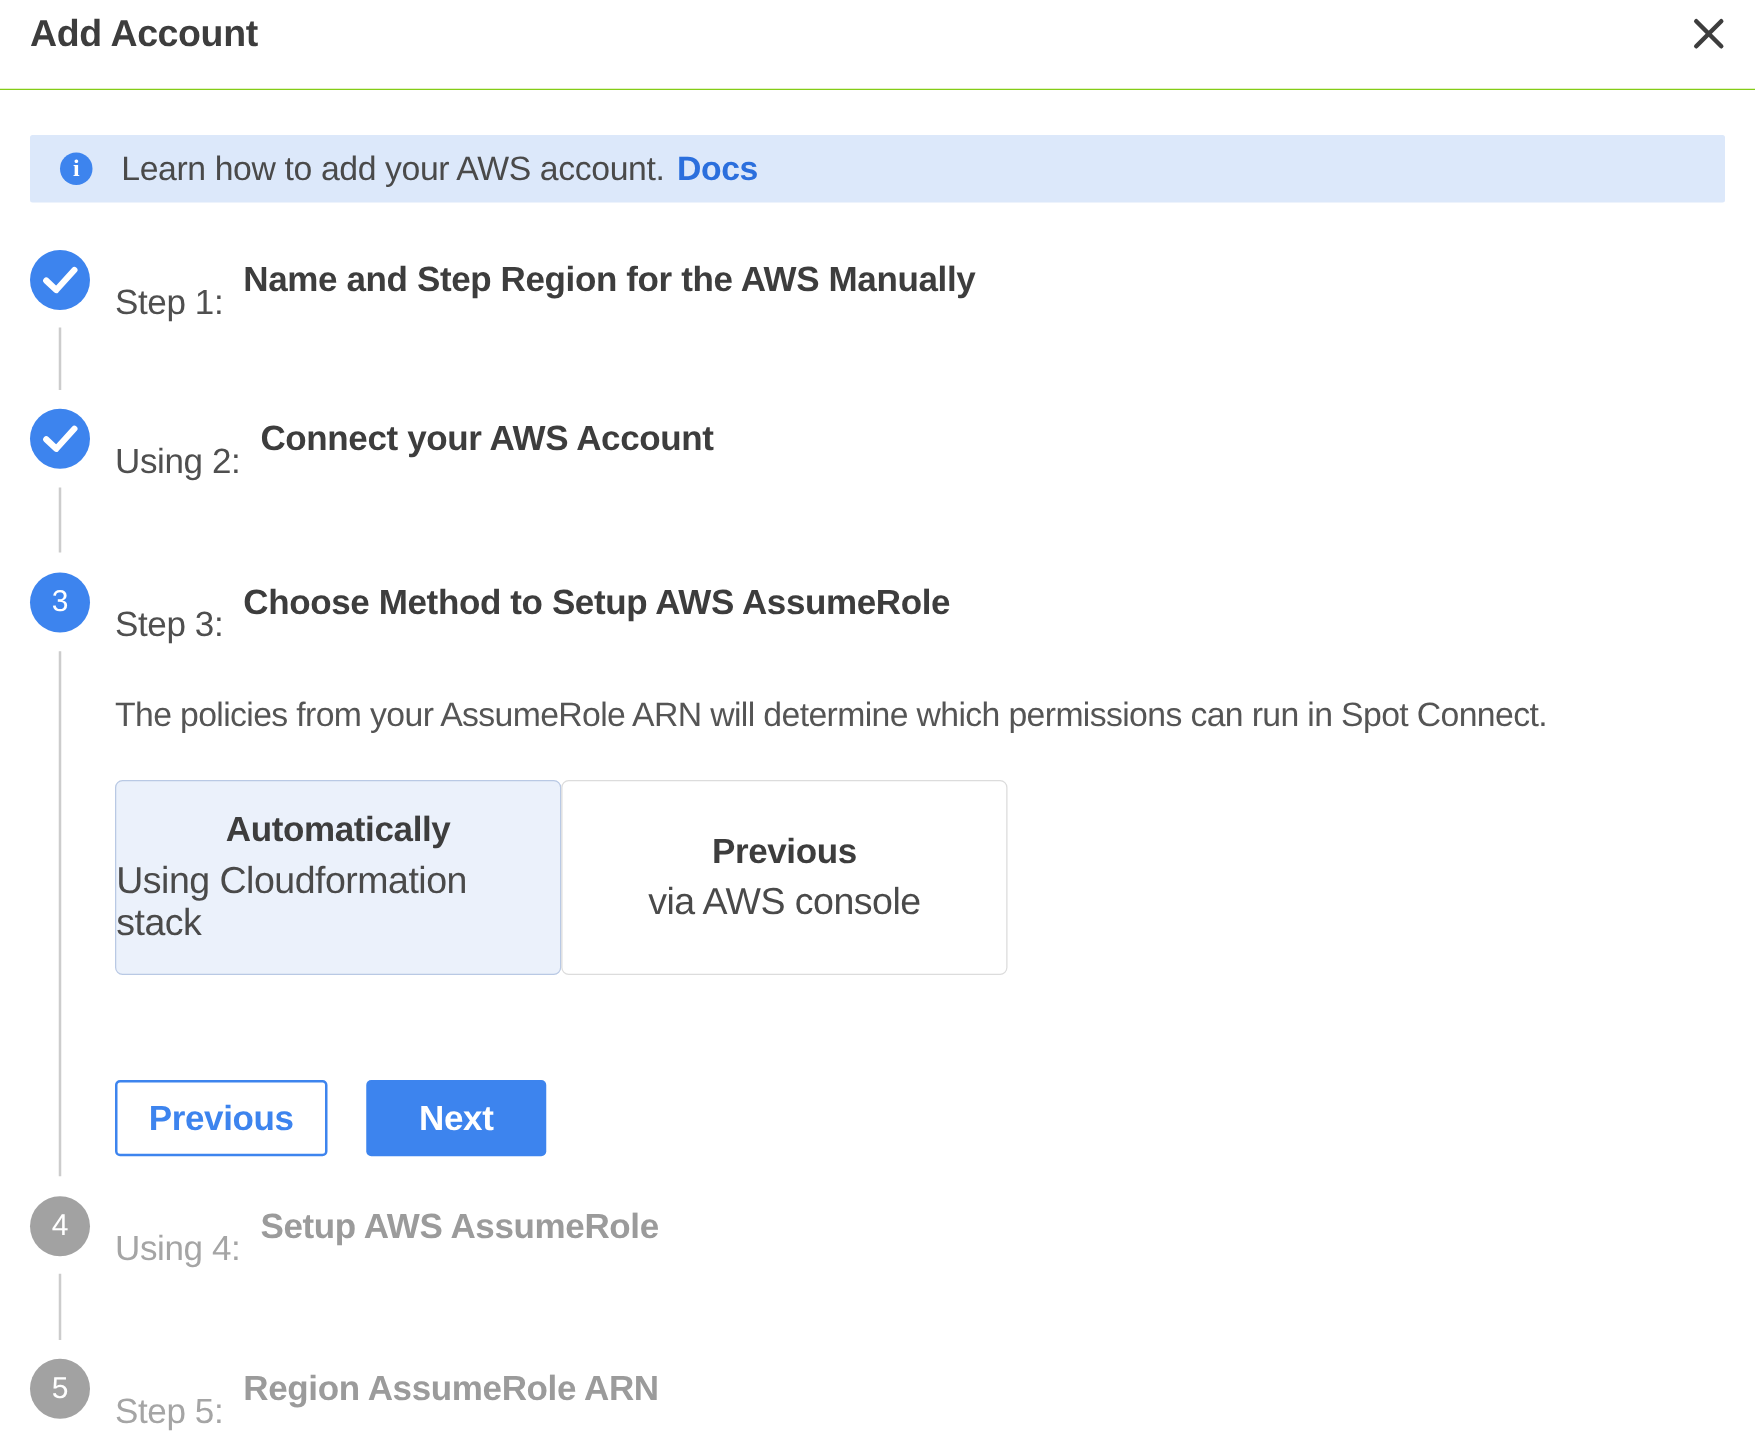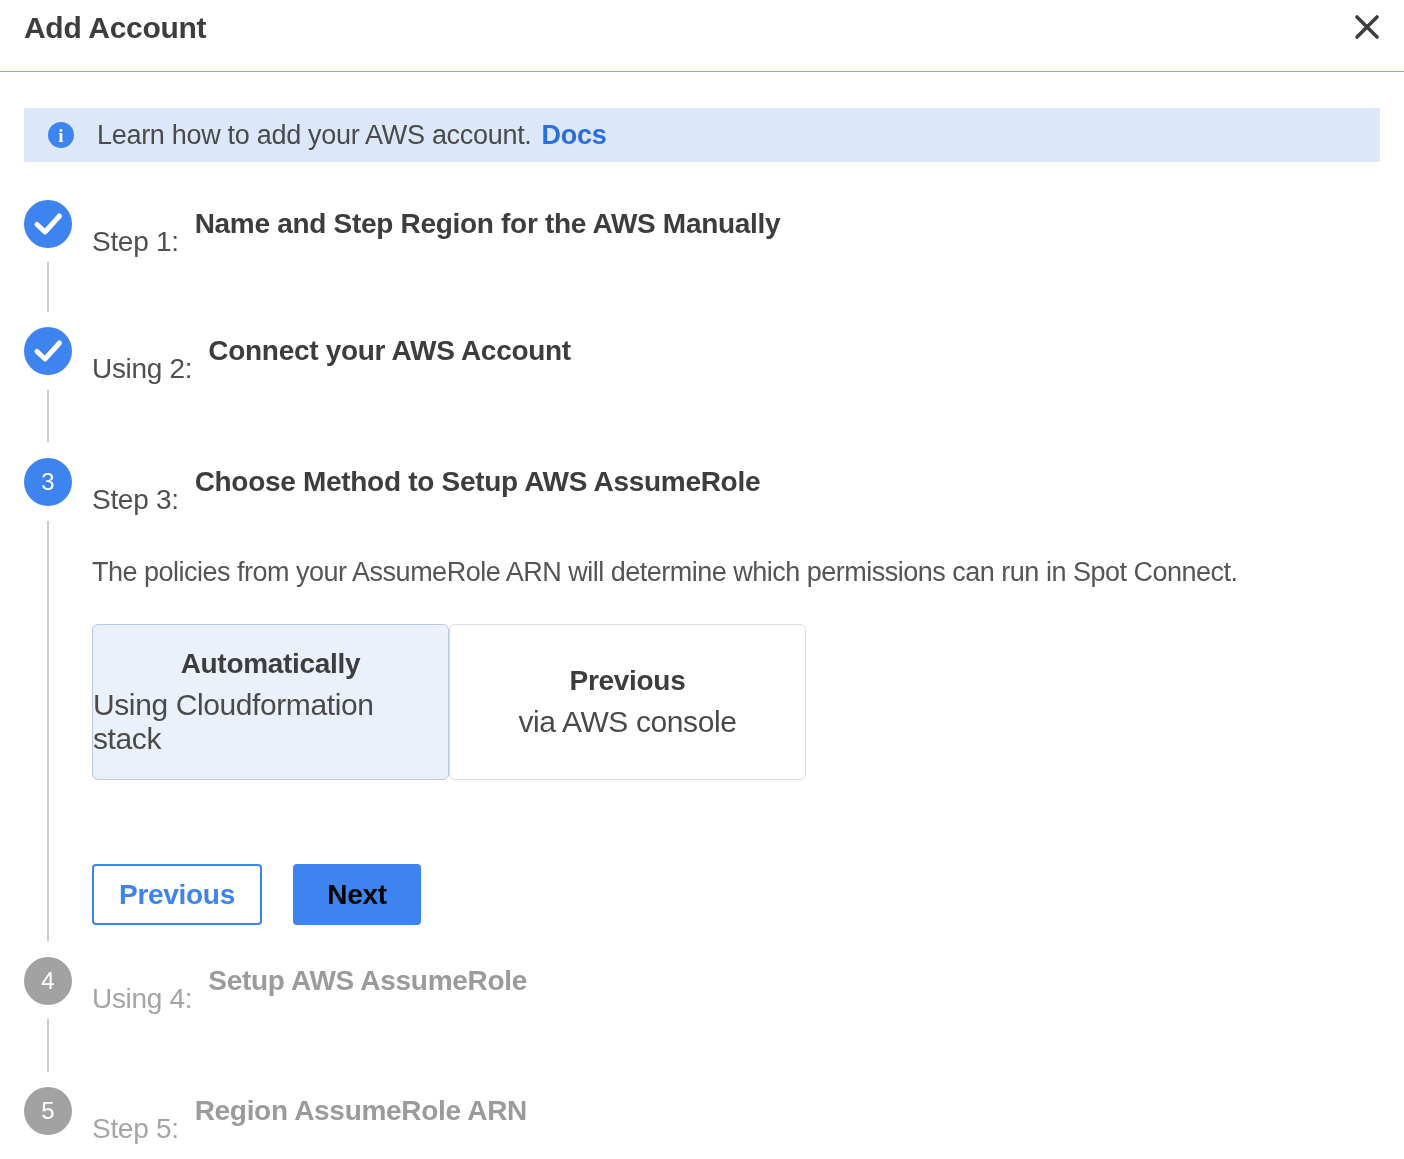--- a/index.html
+++ b/index.html
@@ -100,21 +100,21 @@
   .btn {
     height: 61px; border-radius: 4px; cursor: pointer;
     font-family: "Liberation Sans", sans-serif;
     font-size: 28px; font-weight: 600; letter-spacing: -0.3px;
     display: flex; align-items: center; justify-content: center;
   }
   .btn-outline {
     width: 170px; background: #ffffff; color: #3d84ee; border: 2px solid #3d84ee;
   }
   .btn-primary {
-    width: 128px; background: #3d84ee; color: #000000; border: none;
+    width: 144px; background: #3d84ee; color: #ffffff; border: none;
   }
 </style>
 </head>
 <body>
 
 <div class="modal">
 
   <div class="modal-header">
     <div class="modal-title">Add Account</div>
     <button class="close-btn" aria-label="Close">

